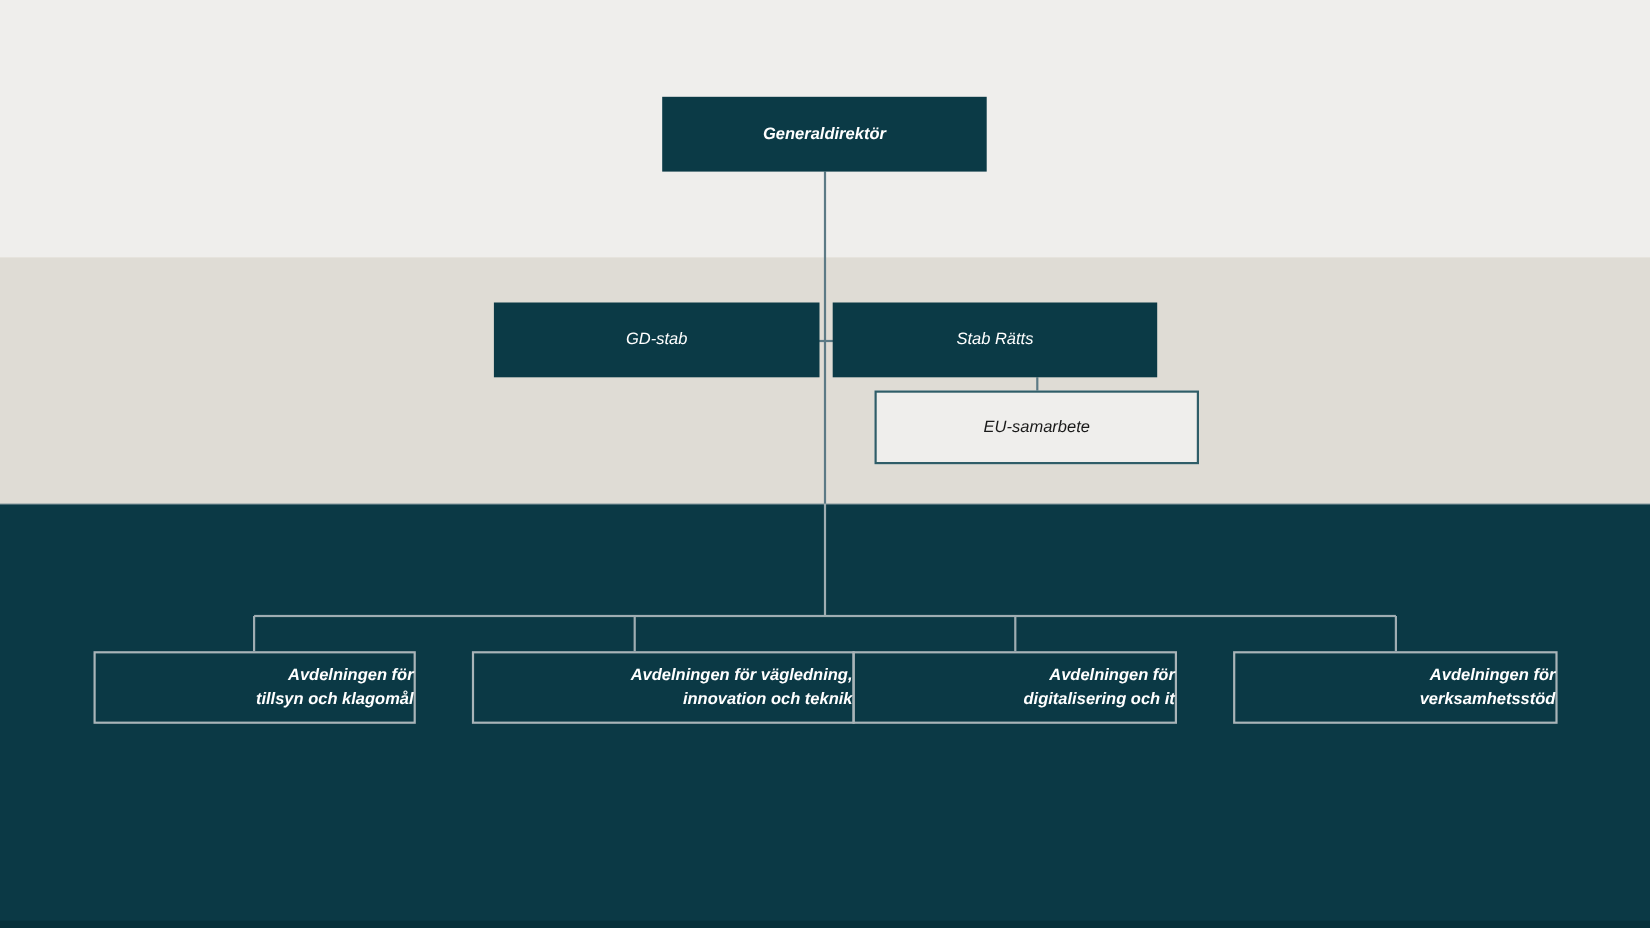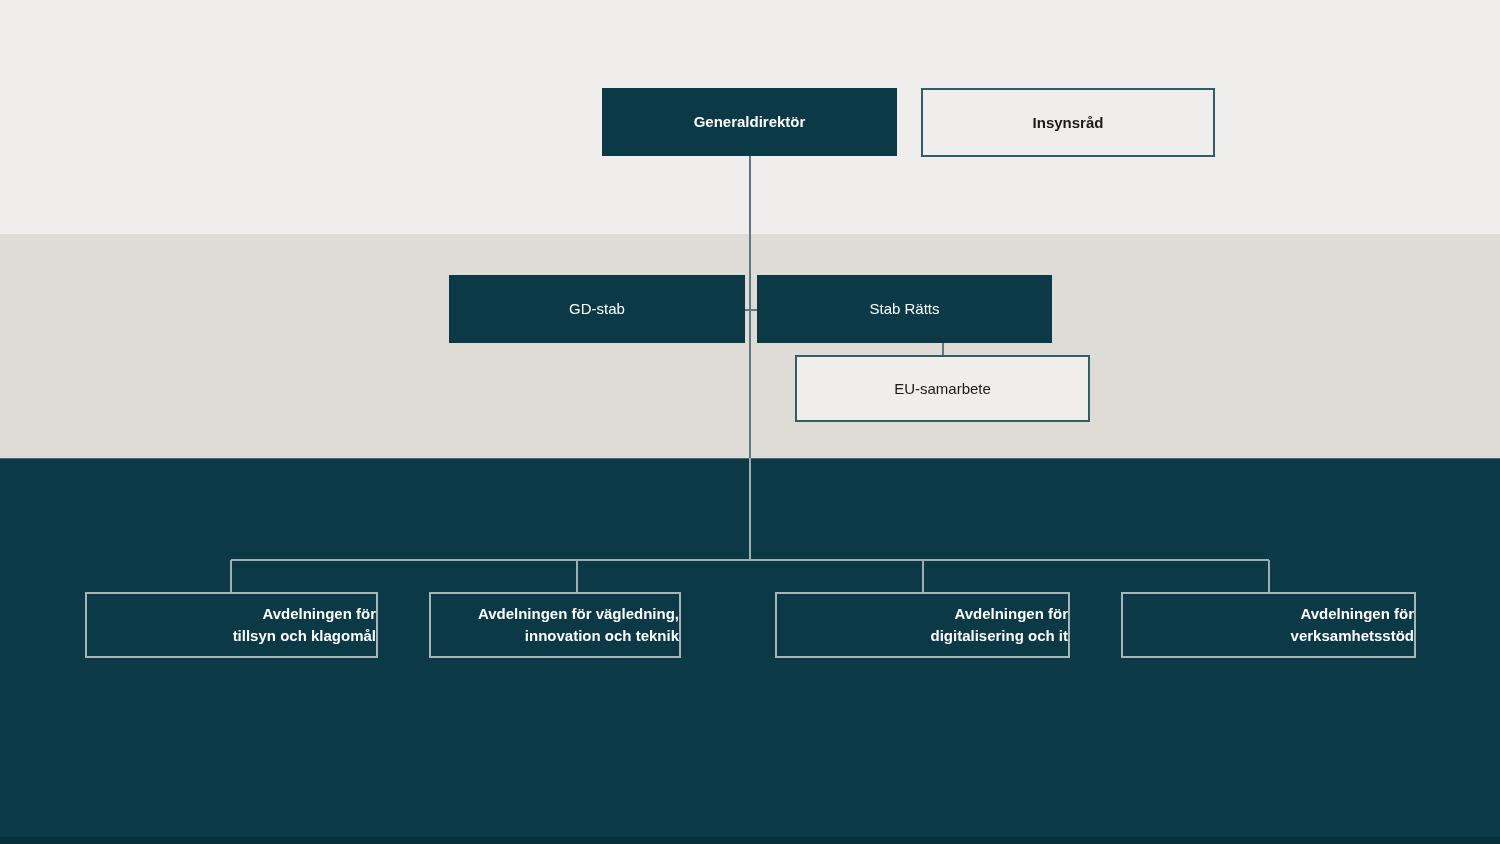--- a/index.html
+++ b/index.html
@@ -6,20 +6,21 @@
     margin: 0;
     padding: 0;
     background: #efeeec;
     font-family: "Liberation Sans", sans-serif;
   }
   .canvas {
     position: relative;
     width: 1500px;
     height: 844px;
     overflow: hidden;
+    font-style: italic;
   }
   
   .band { position: absolute; left: 0; width: 1500px; }
   .band-top    { top: 0;   height: 234px; background: #efeeec; }
   .band-middle { top: 234px; height: 224px; background: #dfdcd5; }
   .band-dark   { top: 458px; height: 386px; background: #0b3945; border-top: 1px solid rgba(130,150,155,0.55); }
   .footer-strip { position: absolute; left: 0; top: 837px; width: 1500px; height: 7px; background: #06303a; }
 
   
   .line { position: absolute; }
@@ -66,21 +67,21 @@
     align-items: flex-end;
   }
   .node.bold { font-weight: bold; }
 
   .n-generaldirektor { left: 602px;  top: 88px;  width: 295px; height: 68px; }
   .n-insynsrad       { left: 921px;  top: 88px;  width: 294px; height: 69px; }
   .n-gdstab          { left: 409px;  top: 275px; width: 296px; height: 68px; margin-left: 40px; }
   .n-stabratts       { left: 757px;  top: 275px; width: 295px; height: 68px; }
   .n-eusamarbete     { left: 795px;  top: 355px; width: 295px; height: 67px; text-align: center; }
   .n-dept1           { left: 85px;   top: 592px; width: 293px; height: 66px; }
-  .n-dept2           { left: 429px;  top: 592px; width: 252px; height: 66px; }
+  .n-dept2           { left: 429px;  top: 592px; width: 348px; height: 66px; }
   .n-dept3           { left: 775px;  top: 592px; width: 295px; height: 66px; }
   .n-dept4           { left: 1121px; top: 592px; width: 295px; height: 66px; }
 
   .node .ln { display: block; }
 </style>
 </head>
 <body>
 
 <div class="canvas">
 
@@ -96,23 +97,20 @@
   <div class="line dark-band h-dept"></div>
   <div class="line dark-band v-drop d1"></div>
   <div class="line dark-band v-drop d2"></div>
   <div class="line dark-band v-drop d3"></div>
   <div class="line dark-band v-drop d4"></div>
 
   <div class="node fill-dark bold n-generaldirektor">
     <span class="ln">Generaldirektör</span>
   </div>
 
-  <div class="node fill-light bold n-insynsrad">
-    <span class="ln">Insynsråd</span>
-  </div>
 
   <div class="node fill-dark n-gdstab">
     <span class="ln">GD-stab</span>
   </div>
 
   <div class="node fill-dark n-stabratts">
     <span class="ln">Stab Rätts</span>
   </div>
 
   <div class="node fill-light n-eusamarbete">

